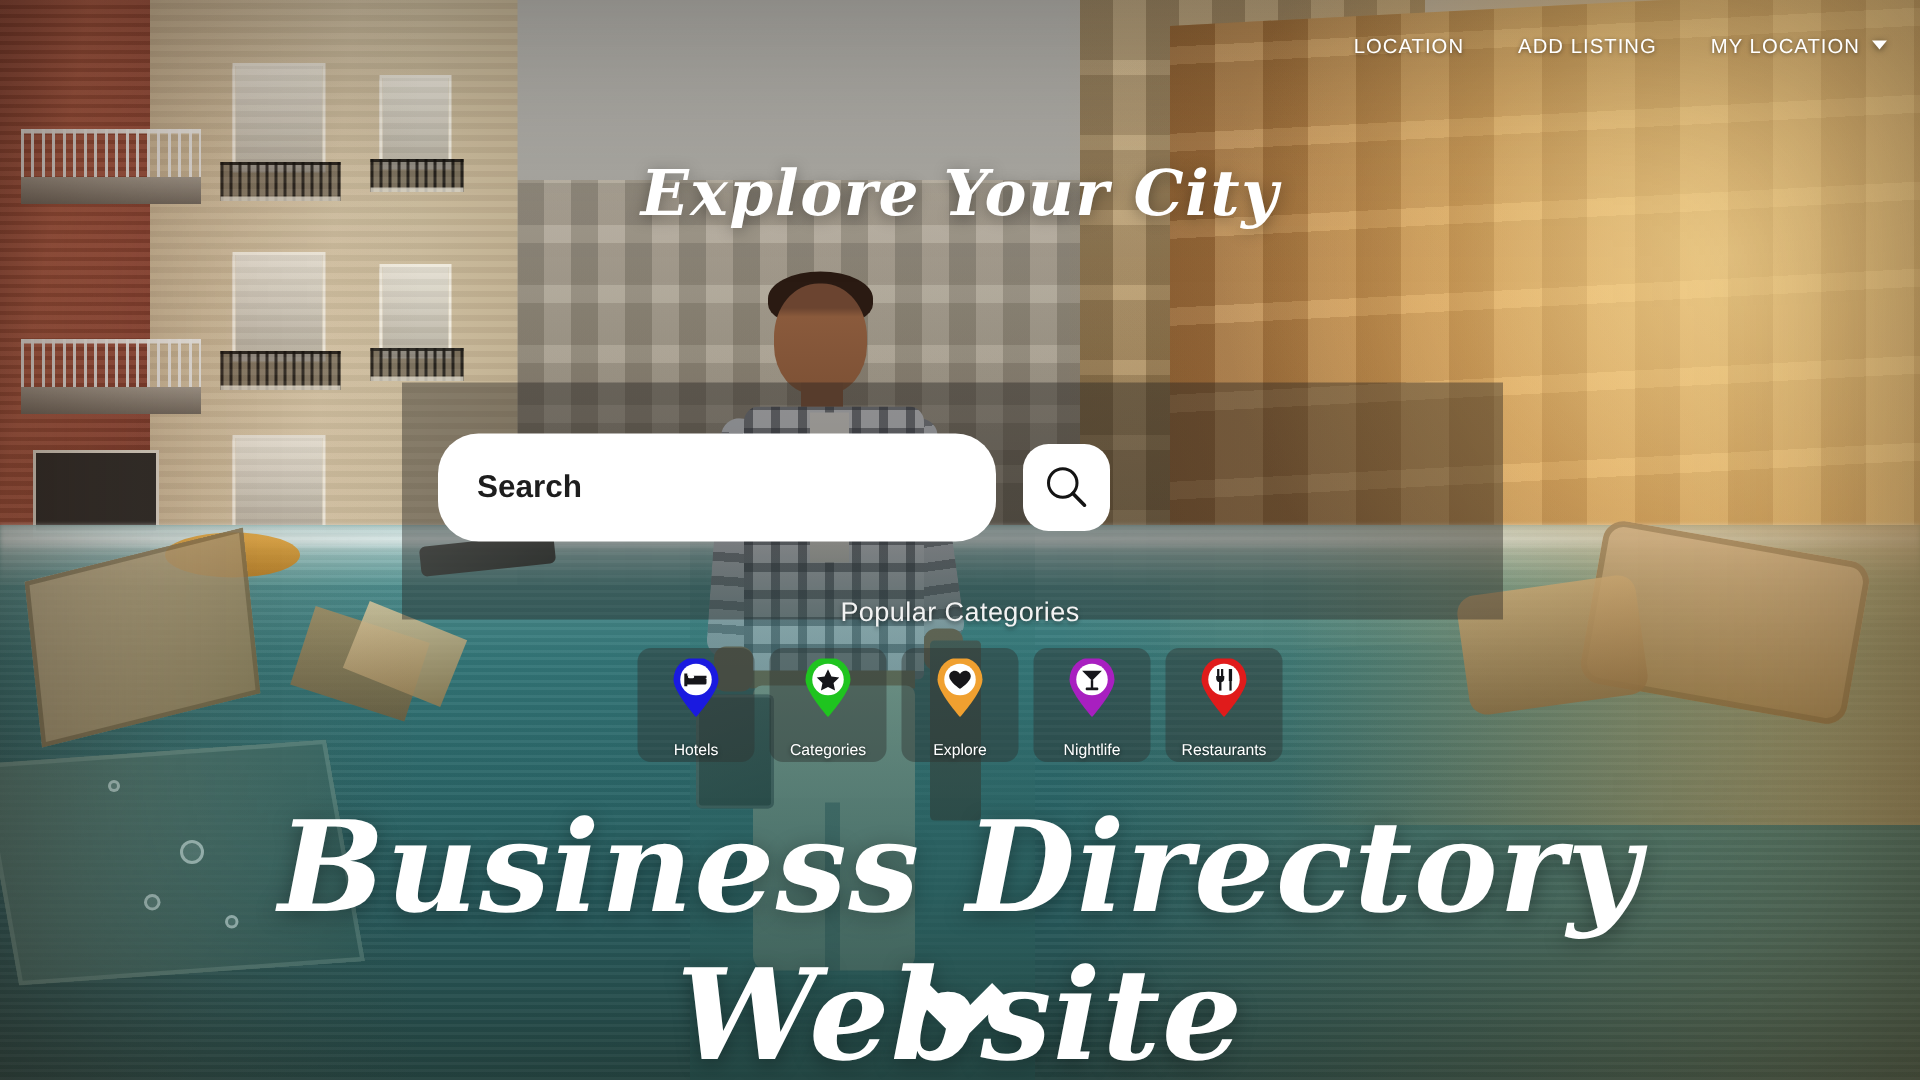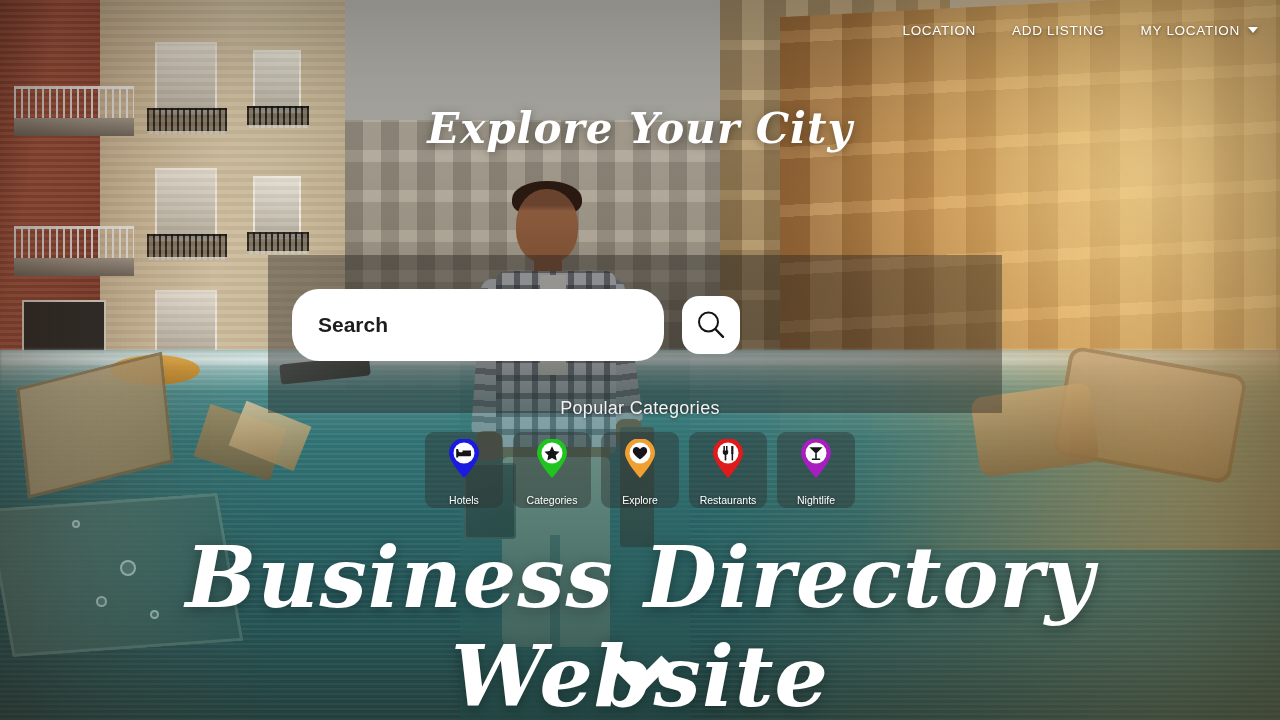--- a/index.html
+++ b/index.html
@@ -508,43 +508,43 @@
       <svg class="pin" viewBox="0 0 34 40">
         <path d="M17 39 C17 39 2 22.5 2 14 A15 15 0 0 1 32 14 C32 22.5 17 39 17 39 Z" fill="#f0a030"></path>
         <circle cx="17" cy="14" r="10.5" fill="#ffffff"></circle>
         <path d="M17 20.3 C17 20.3 9.8 15.6 9.8 11.9 C9.8 9.6 11.6 8.1 13.4 8.1 C15 8.1 16.4 9.2 17 10.3 C17.6 9.2 19 8.1 20.6 8.1 C22.4 8.1 24.2 9.6 24.2 11.9 C24.2 15.6 17 20.3 17 20.3 Z" fill="#16161a"></path>
       </svg>
       <span class="cat-label">Explore</span>
     </div>
 
     <div class="cat-tile">
       <svg class="pin" viewBox="0 0 34 40">
+        <path d="M17 39 C17 39 2 22.5 2 14 A15 15 0 0 1 32 14 C32 22.5 17 39 17 39 Z" fill="#a81fc0"></path>
+        <circle cx="17" cy="14" r="10.5" fill="#ffffff"></circle>
+        <path d="M10.4 8.2 h13.2 l-6.6 6.6 Z" fill="#16161a"></path>
+        <rect x="16.2" y="14.4" width="1.6" height="5.4" fill="#16161a"></rect>
+        <rect x="12.8" y="19.4" width="8.4" height="1.7" rx=".6" fill="#16161a"></rect>
+      </svg>
+      <span class="cat-label">Nightlife</span>
+    </div>
+
+    <div class="cat-tile">
+      <svg class="pin" viewBox="0 0 34 40">
         <path d="M17 39 C17 39 2 22.5 2 14 A15 15 0 0 1 32 14 C32 22.5 17 39 17 39 Z" fill="#e01b1b"></path>
         <circle cx="17" cy="14" r="10.5" fill="#ffffff"></circle>
         <rect x="12.4" y="7" width="1.5" height="5" fill="#16161a"></rect>
         <rect x="15" y="7" width="1.5" height="5" fill="#16161a"></rect>
         <path d="M11.8 11.6 h5.4 v1.6 a2.7 2.7 0 0 1 -2.7 2.7 a2.7 2.7 0 0 1 -2.7 -2.7 Z" fill="#16161a"></path>
         <rect x="13.7" y="15.2" width="1.6" height="6.2" fill="#16161a"></rect>
         <path d="M20.2 7 h2.2 v8 h-2.2 Z" fill="#16161a"></path>
         <rect x="20.6" y="14.4" width="1.5" height="7" fill="#16161a"></rect>
       </svg>
       <span class="cat-label">Restaurants</span>
     </div>
 
-    <div class="cat-tile">
-      <svg class="pin" viewBox="0 0 34 40">
-        <path d="M17 39 C17 39 2 22.5 2 14 A15 15 0 0 1 32 14 C32 22.5 17 39 17 39 Z" fill="#a81fc0"></path>
-        <circle cx="17" cy="14" r="10.5" fill="#ffffff"></circle>
-        <path d="M10.4 8.2 h13.2 l-6.6 6.6 Z" fill="#16161a"></path>
-        <rect x="16.2" y="14.4" width="1.6" height="5.4" fill="#16161a"></rect>
-        <rect x="12.8" y="19.4" width="8.4" height="1.7" rx=".6" fill="#16161a"></rect>
-      </svg>
-      <span class="cat-label">Nightlife</span>
-    </div>
-
   </div>
 
   <h2 class="headline-bottom">Business Directory Website</h2>
 
   <div class="scroll-chevron">
     <svg width="64" height="46" viewBox="0 0 64 46">
       <path d="M6 8 L32 34 L58 8" fill="none" stroke="#ffffff" stroke-width="13" stroke-linecap="butt" stroke-linejoin="miter"></path>
     </svg>
   </div>
 

